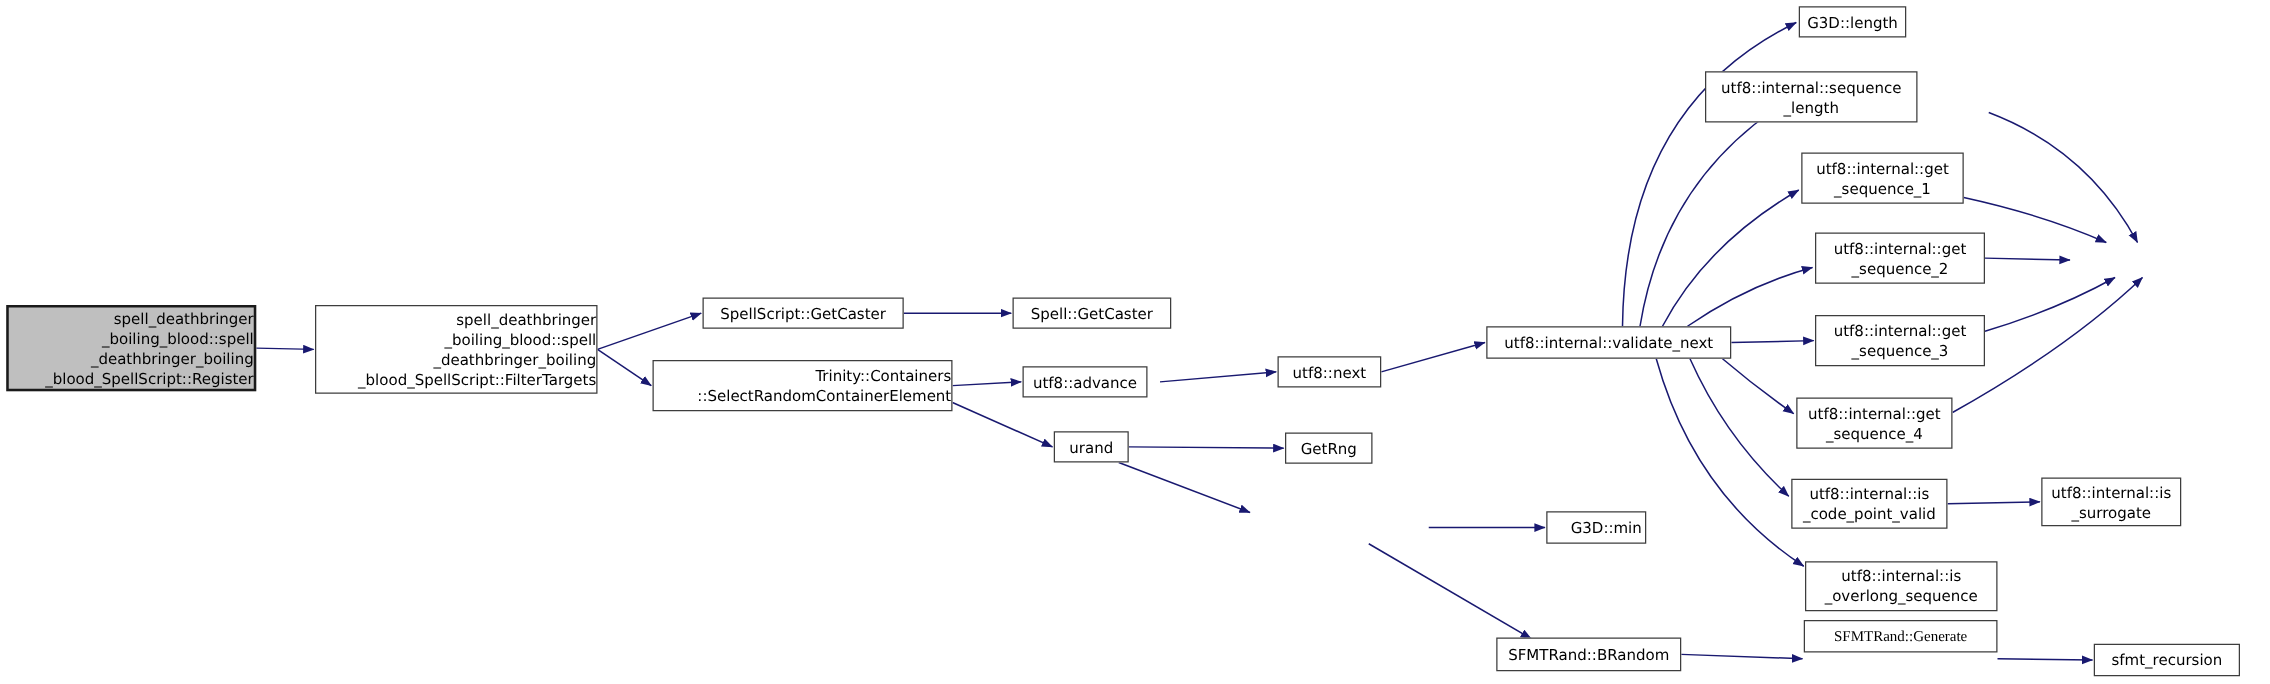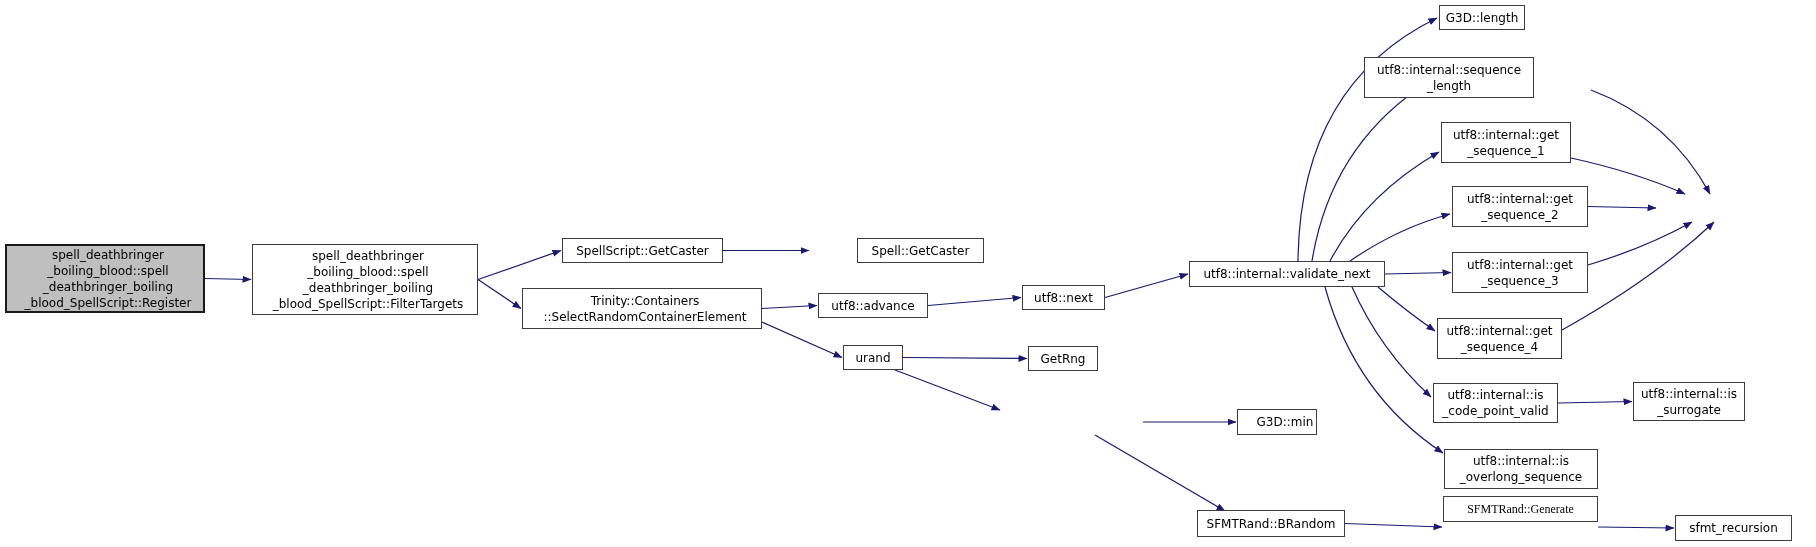--- a/index.html
+++ b/index.html
@@ -32,21 +32,21 @@
     border: 1px solid var(--node-border, #3d3d3d);
     display: flex;
     flex-direction: column;
     justify-content: center;
     align-items: center;
     line-height: 16px;
     white-space: nowrap;
     cursor: pointer;
   }
   .node.left {
-    align-items: center;
+    align-items: flex-end;
     padding-left: 6px;
   }
   .node.highlight {
     background: var(--root-fill, #bfbfbf);
     border-width: 2px;
     border-color: #1a1a1a;
   }
   .nline { display: block; }
 </style>
 </head>
@@ -101,24 +101,24 @@
       <span class="nline">_deathbringer_boiling</span>
       <span class="nline">_blood_SpellScript::FilterTargets</span>
     </div>
     <div class="node left" style="left: 522px; top: 288px; width: 240px; height: 41px;">
       <span class="nline">Trinity::Containers</span>
       <span class="nline">::SelectRandomContainerElement</span>
     </div>
     <div class="node" style="left: 562px; top: 238px; width: 161px; height: 25px;">
       <span class="nline">SpellScript::GetCaster</span>
     </div>
-    <div class="node" style="left: 810px; top: 238px; width: 127px; height: 25px; margin-left: 47px;">
+    <div class="node" style="left: 810px; top: 238px; width: 127px; height: 25px;">
       <span class="nline">Spell::GetCaster</span>
     </div>
-    <div class="node" style="left: 818px; top: 293px; width: 110px; height: 25px;">
+    <div class="node" style="left: 818px; top: 293px; width: 100px; height: 25px;">
       <span class="nline">utf8::advance</span>
     </div>
     <div class="node" style="left: 843px; top: 345px; width: 60px; height: 25px;">
       <span class="nline">urand</span>
     </div>
     <div class="node" style="left: 1022px; top: 285px; width: 83px; height: 25px;">
       <span class="nline">utf8::next</span>
     </div>
     <div class="node" style="left: 1028px; top: 346px; width: 70px; height: 25px;">
       <span class="nline">GetRng</span>

